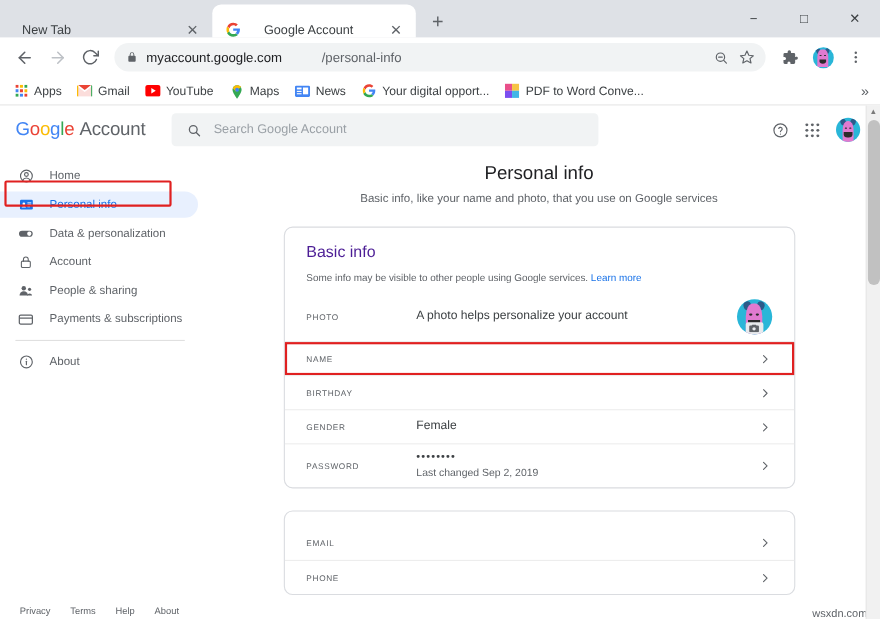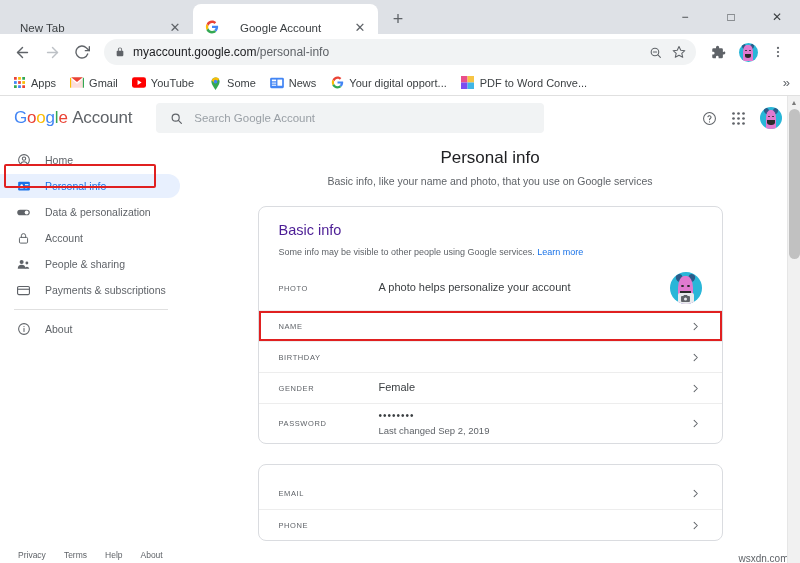--- a/index.html
+++ b/index.html
@@ -87,21 +87,21 @@
   }
   .omni-url {
     flex: 1;
     font-size: 12px;
     color: #202124;
     white-space: nowrap;
     overflow: hidden;
     min-width: 0;
   }
   .omni-url .host { color: #202124; }
-  .omni-url .path { color: #5f6368; }
+  .omni-url .path { color: #5f6368; margin-left: 36px; }
   .omni-right { display: flex; align-items: center; gap: 2px; }
   .omni-ibtn {
     width: 22px; height: 22px;
     display: flex; align-items: center; justify-content: center;
     color: #5f6368; cursor: pointer;
   }
   .avatar-sm {
     width: 19px; height: 19px; border-radius: 50%;
     background: #29b6d8; flex: 0 0 19px;
     position: relative; overflow: hidden; cursor: pointer;
@@ -437,21 +437,21 @@
     </div>
 
     <div class="bm">
       <span class="bm-ico">
         <svg width="11" height="14" viewBox="0 0 16 20">
           <path fill="#34A853" d="M8 20s6-8.2 6-12A6 6 0 0 0 2 8c0 3.8 6 12 6 12z"></path>
           <path fill="#FBBC05" d="M8 2a6 6 0 0 0-5.6 3.9l4.1 4.3L13.4 4A6 6 0 0 0 8 2z"></path>
           <circle cx="8" cy="8" r="2.6" fill="#4285F4"></circle>
         </svg>
       </span>
-      <span>Some</span>
+      <span>Maps</span>
     </div>
 
     <div class="bm">
       <span class="bm-ico">
         <svg width="14" height="12" viewBox="0 0 16 14">
             <rect x="0" y="1" width="16" height="12" rx="1.5" fill="#4285F4"></rect>
             <rect x="2" y="3" width="5" height="2" fill="#fff"></rect>
             <rect x="2" y="6.5" width="5" height="1.2" fill="#fff"></rect>
             <rect x="2" y="9" width="5" height="1.2" fill="#fff"></rect>
             <rect x="8.5" y="3" width="5.5" height="7.2" fill="#fff"></rect>

